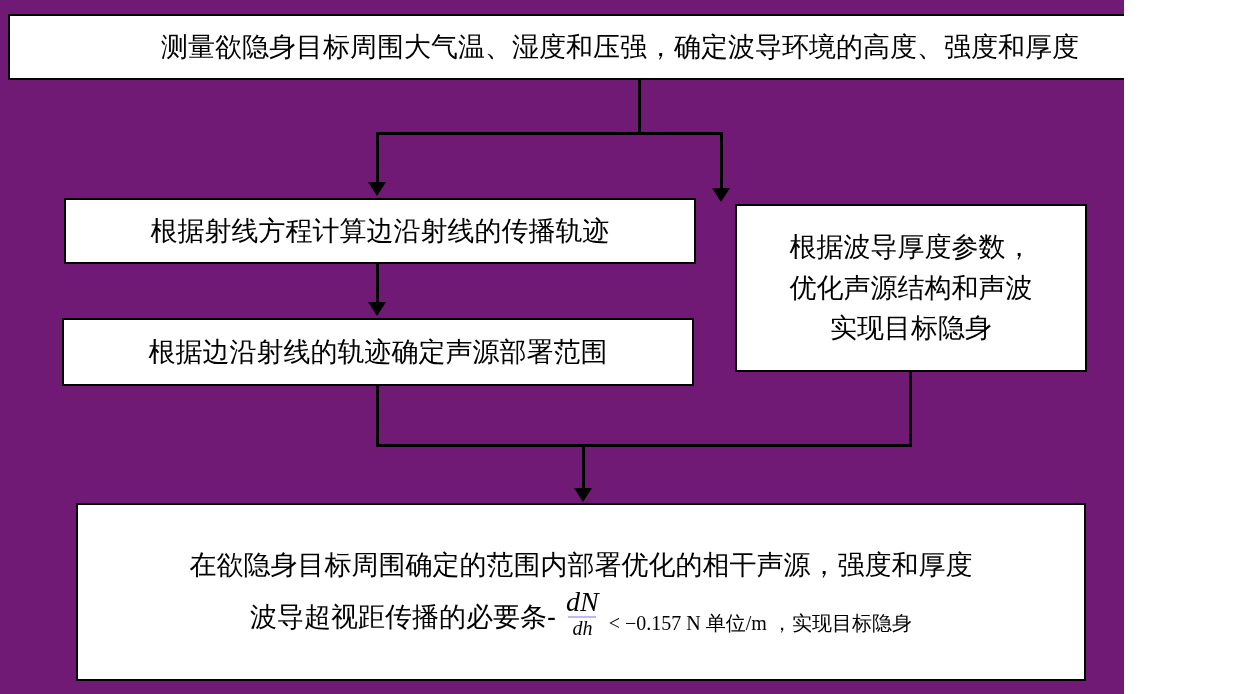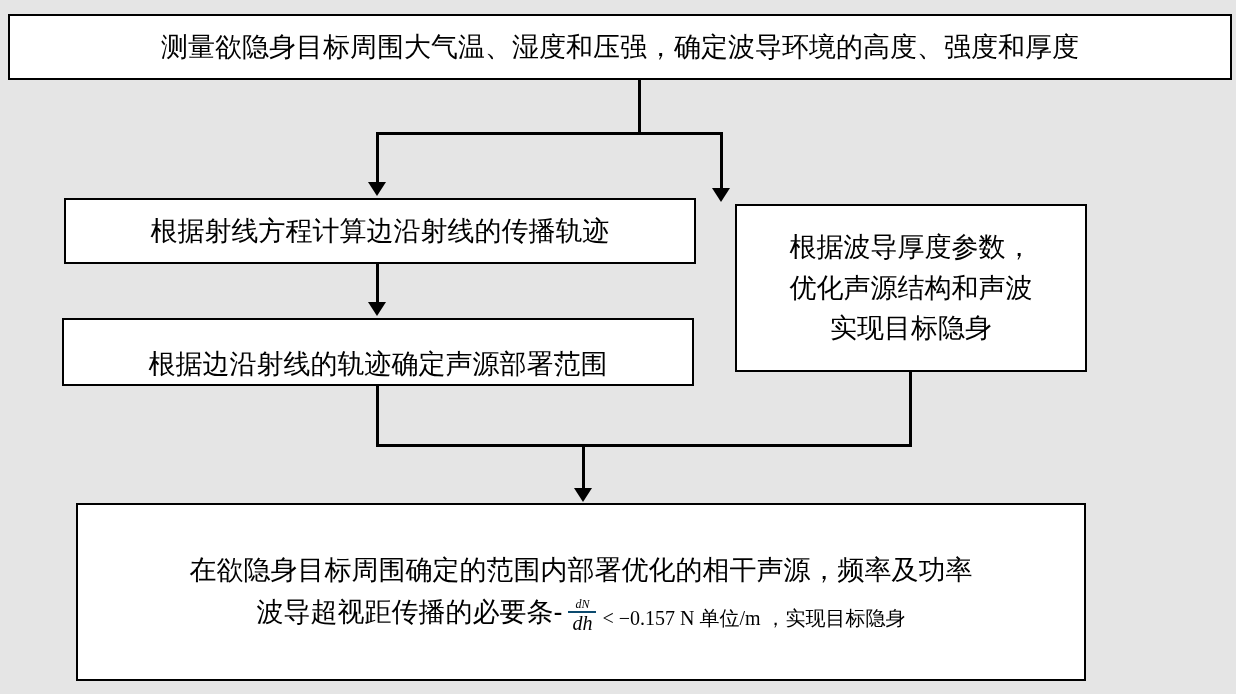--- a/index.html
+++ b/index.html
@@ -2,23 +2,23 @@
 <html><head>
 <meta charset="utf-8">
 <style>
   html, body {
     margin: 0;
     padding: 0;
     background: #ffffff;
   }
   #canvas {
     position: relative;
-    width: 1236px;
+    width: 1124px;
     height: 694px;
-    background: #e5e5e5;
+    background: #701a75;
     font-family: "Liberation Sans", "DejaVu Sans", sans-serif;
     overflow: hidden;
   }
   .node {
     position: absolute;
     box-sizing: border-box;
     border: 2px solid #000000;
     background: #ffffff;
     display: flex;
     align-items: center;
@@ -40,21 +40,20 @@
     left: 8px;  top: 14px;  width: 1224px; height: 66px;
     font-size: 27px;
   }
   #node-ray-trace {
     left: 64px; top: 198px; width: 632px; height: 66px;
     font-size: 27px;
   }
   #node-source-range {
     left: 62px; top: 318px; width: 632px; height: 68px;
     font-size: 27px;
-    align-items: flex-end;
   }
   #node-optimize {
     left: 735px; top: 204px; width: 352px; height: 168px;
     font-size: 27px;
   }
   #node-deploy {
     left: 76px; top: 503px; width: 1010px; height: 178px;
     font-size: 27px;
   }
 
@@ -79,27 +78,27 @@
     flex-direction: column;
     align-items: center;
     justify-content: center;
     vertical-align: middle;
     margin: 0 6px;
     font-family: "Liberation Serif", "DejaVu Serif", serif;
     font-style: italic;
     line-height: 1.05;
   }
   .frac .num {
-    font-size: 12px;
+    font-size: 28px;
     padding: 0 4px;
   }
   .frac .den {
     font-size: 20px;
     padding: 0 4px;
-    border-top: 2px solid #0c4a6e;
+    border-top: 2px solid #c4b5fd;
   }
   .mathish {
     font-family: Liberation Serif, serif;
     font-size: 20px;
   }
 
   
   .ln {
     position: absolute;
     background: #000000;
@@ -133,21 +132,21 @@
   </div>
 
   <div class="node" id="node-optimize">
     <span class="txt">根据波导厚度参数，
 优化声源结构和声波
 实现目标隐身</span>
   </div>
 
   <div class="node" id="node-deploy">
     <span class="rich">
-      <span class="dline">在欲隐身目标周围确定的范围内部署优化的相干声源，频率及功率</span>
+      <span class="dline">在欲隐身目标周围确定的范围内部署优化的相干声源，强度和厚度</span>
       <span class="line2">
         <span>波导超视距传播的必要条-</span>
         <span class="frac">
           <span class="num">dN</span>
           <span class="den">dh</span>
         </span>
         <span class="mathish">&lt; −0.157 N 单位/m ，实现目标隐身</span>
       </span>
     </span>
   </div>

